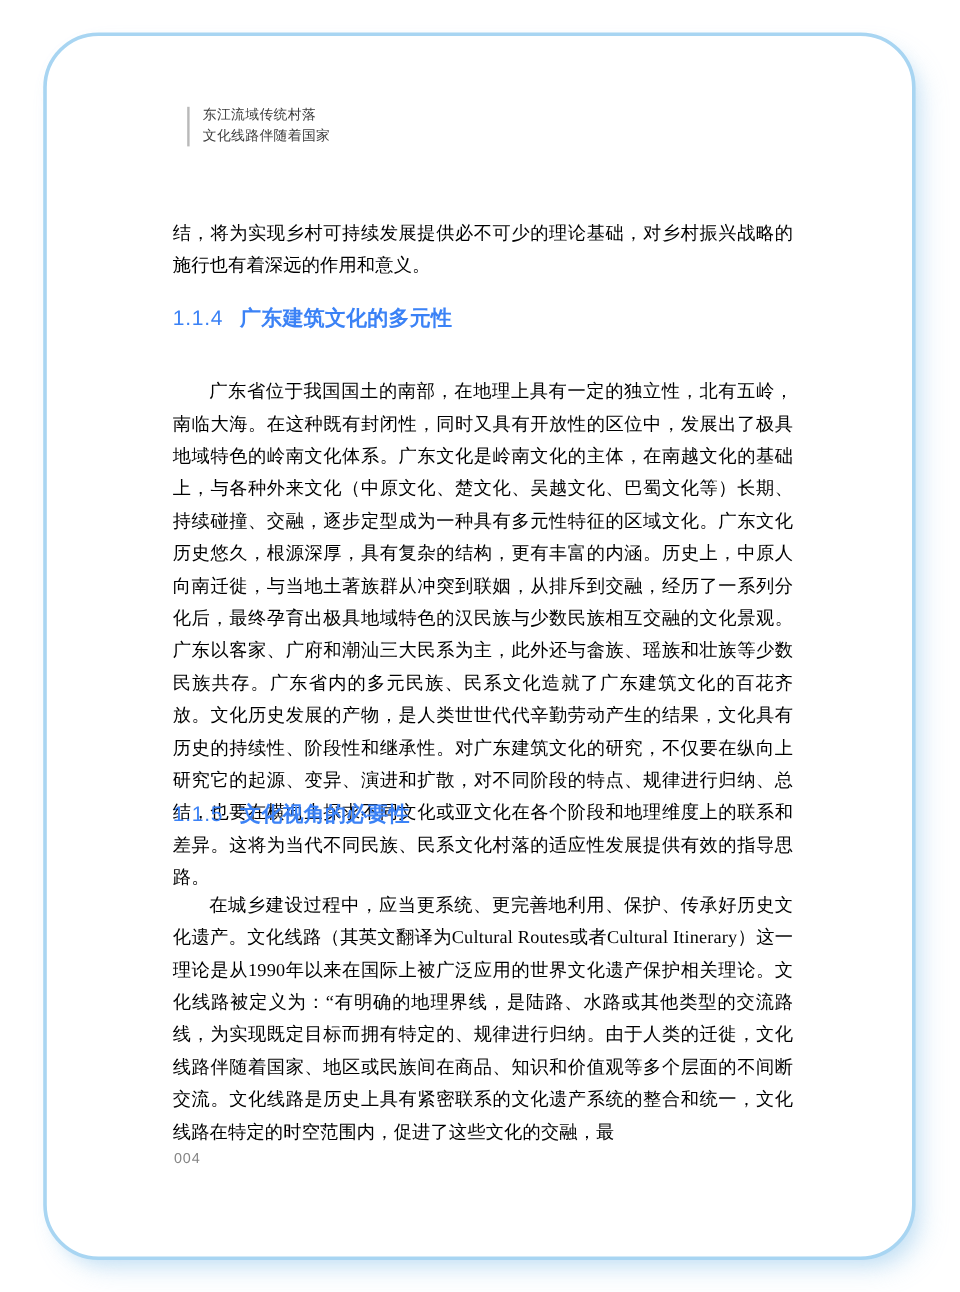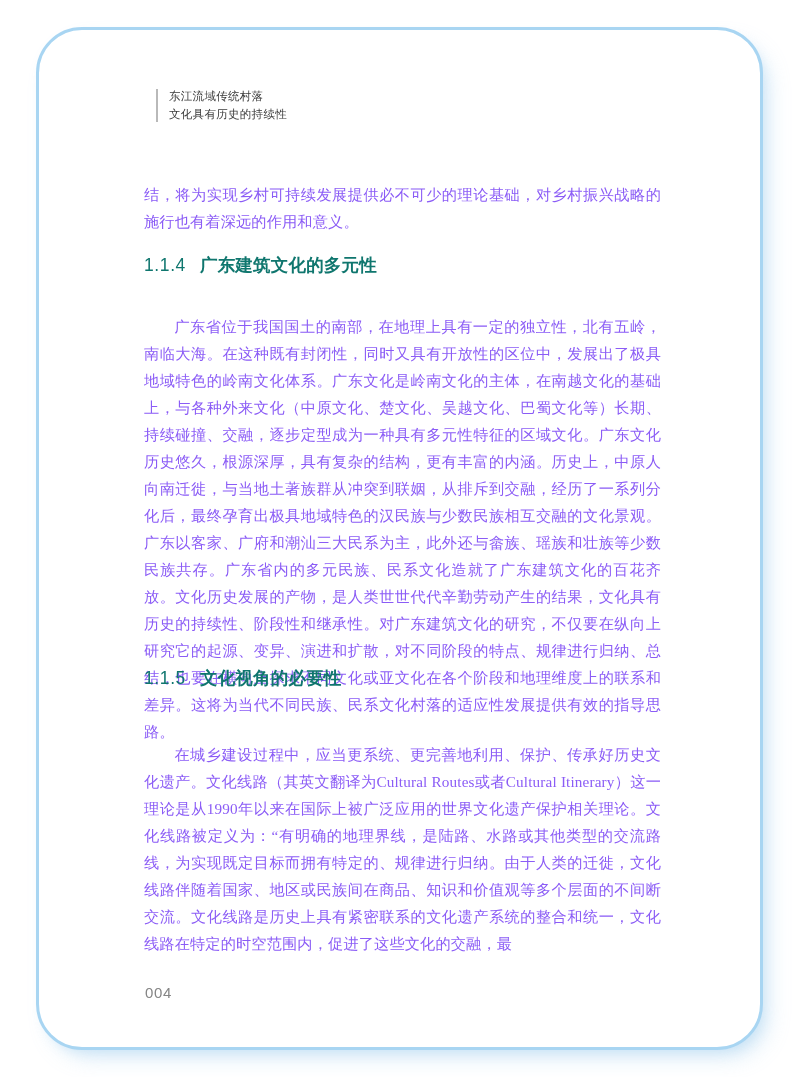--- a/index.html
+++ b/index.html
@@ -82,36 +82,36 @@
     position: absolute;
     left: 105px;
     width: 517px;
   }
 
   p.body-text {
     margin: 0;
     font-family: "Liberation Serif", "DejaVu Serif", serif;
     font-size: 15.2px;
     line-height: 27px;
-    color: #8b5cf6;
+    color: #000000;
     text-align: justify;
     text-justify: inter-ideograph;
     letter-spacing: 0.15px;
     word-break: break-all;
   }
   p.indent {
     text-indent: 2em;
   }
 
   h2.section-heading {
     margin: 0;
     font-family: "Liberation Sans", "DejaVu Sans", sans-serif;
     font-size: 17.5px;
     line-height: 24px;
-    color: #0f766e;
+    color: #3b82f6;
     font-weight: 700;
     letter-spacing: 0.2px;
     white-space: nowrap;
   }
   h2.section-heading .sec-num {
     font-weight: 400;
     letter-spacing: 0.6px;
     margin-right: 14px;
   }
 
@@ -121,40 +121,39 @@
   #para-114        { top: 283px; }
   #heading-115     { top: 636px; }
   #para-115        { top: 711px; }
 
   
   .folio {
     position: absolute;
     left: 106px;
     top: 928px;
     font-family: "Liberation Sans", "DejaVu Sans", sans-serif;
-    font-size: 15px;
+    font-size: 12px;
     line-height: 14px;
     color: #858585;
     letter-spacing: 0.7px;
-    margin-top: 28px;
   }
 </style>
 </head>
 <body>
 
 <div id="page-root">
 
   <div id="page-frame">
     <div id="page-content">
 
       <div class="doc-header">
         <div class="header-rule"></div>
         <div class="header-lines">
           <div class="header-line">东江流域传统村落</div>
-          <div class="header-line">文化具有历史的持续性</div>
+          <div class="header-line">文化线路伴随着国家</div>
         </div>
       </div>
 
       <div class="col" id="para-intro">
         <p class="body-text">结，将为实现乡村可持续发展提供必不可少的理论基础，对乡村振兴战略的施行也有着深远的作用和意义。</p>
       </div>
 
       <div class="col" id="heading-114">
         <h2 class="section-heading">
           <span class="sec-num">1.1.4</span><span>广东建筑文化的多元性</span>

